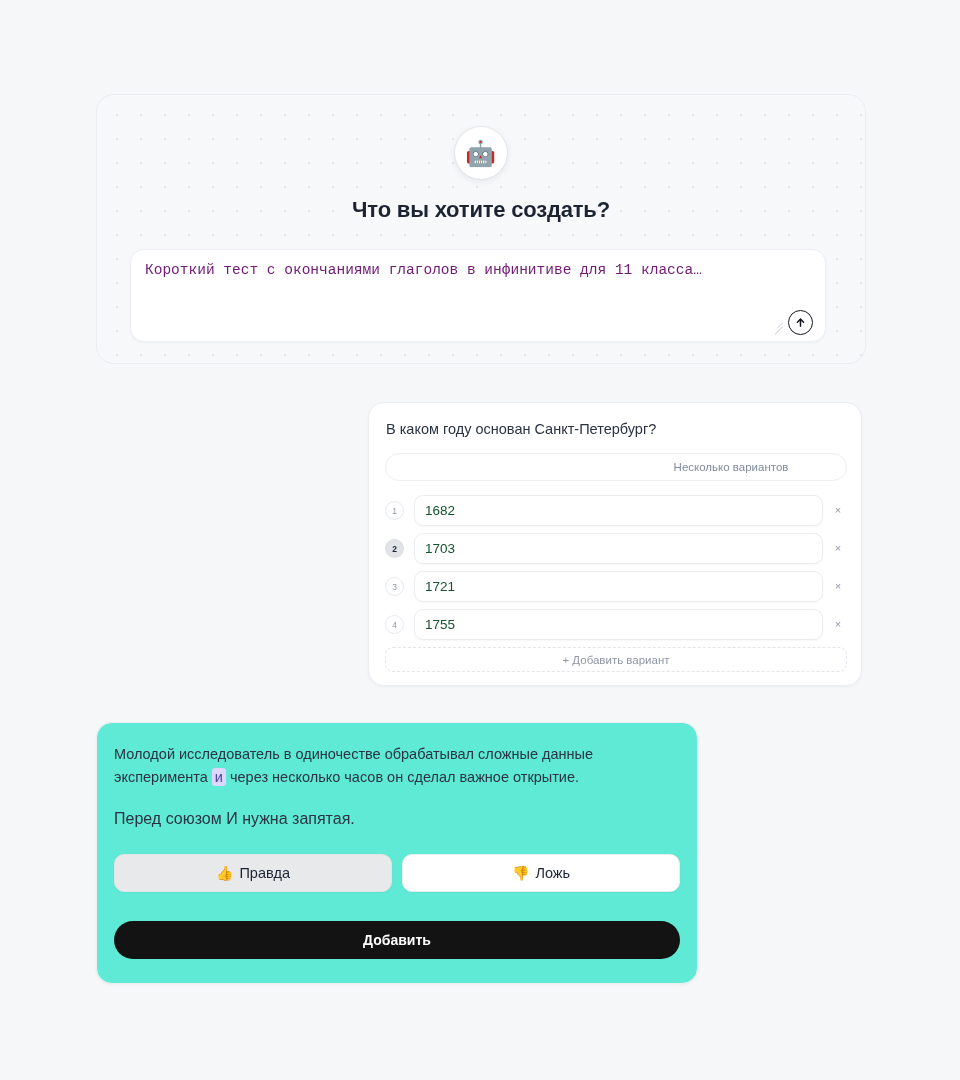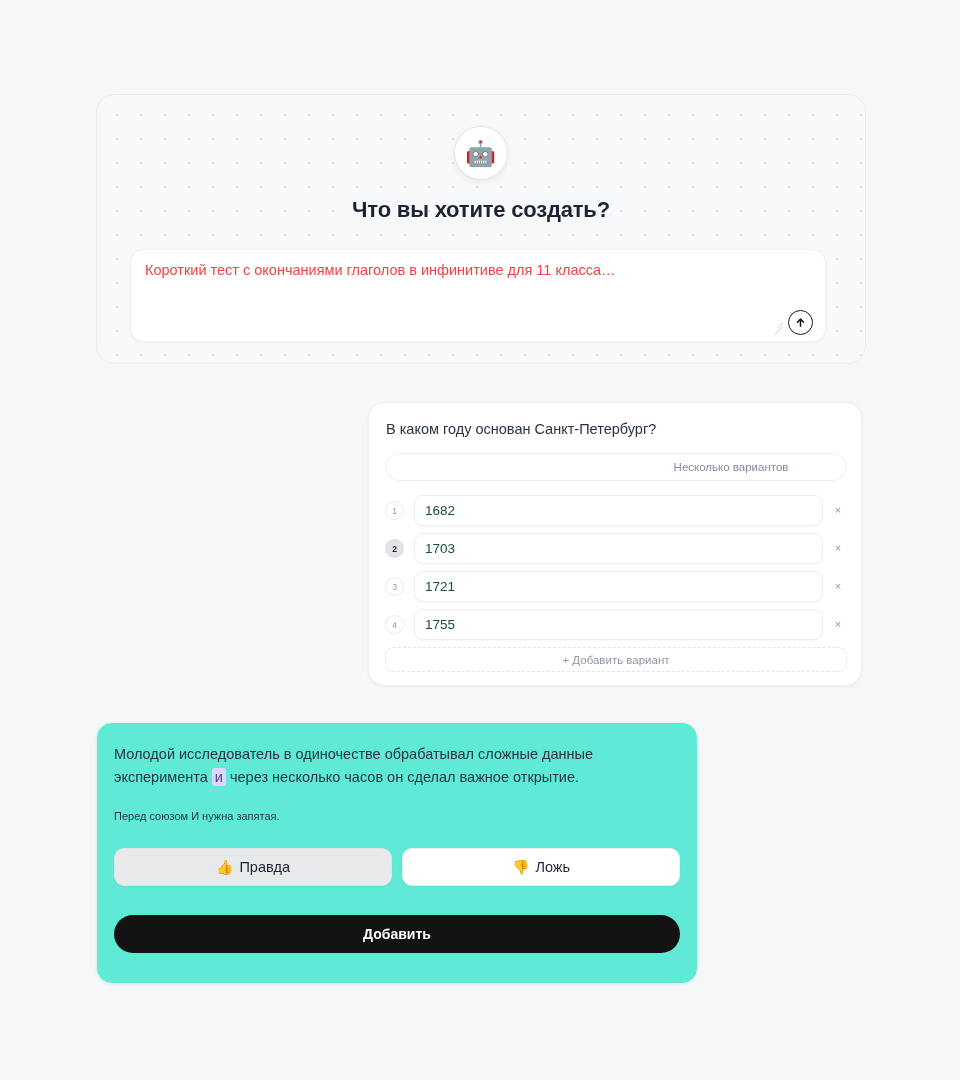--- a/index.html
+++ b/index.html
@@ -76,23 +76,24 @@
     border-radius: 14px;
     box-shadow: 0 1px 3px rgba(24,32,52,.045);
   }
 
   .prompt-placeholder {
     position: absolute;
     left: 14px;
     top: 12px;
     right: 48px;
     font-size: 14.5px;
-    color: #ef4444;
+    color: #701a75;
     white-space: nowrap;
     overflow: hidden;
+    font-family: Liberation Mono, monospace;
   }
 
   .resize-grip {
     position: absolute;
     right: 42px;
     bottom: 12px;
     width: 12px;
     height: 12px;
     opacity: .45;
   }
@@ -258,21 +259,21 @@
     color: #2a3243;
   }
   .hl {
     background: #ddd6fe;
     color: #4c3fa4;
     border-radius: 3px;
     padding: 1px 3px;
   }
   .tf-hint {
     margin-top: 20px;
-    font-size: 11px;
+    font-size: 16px;
     color: #2a3243;
   }
 
   .tf-choices {
     display: flex;
     gap: 10px;
     margin-top: 26px;
   }
   .tf-btn {
     flex: 1;

